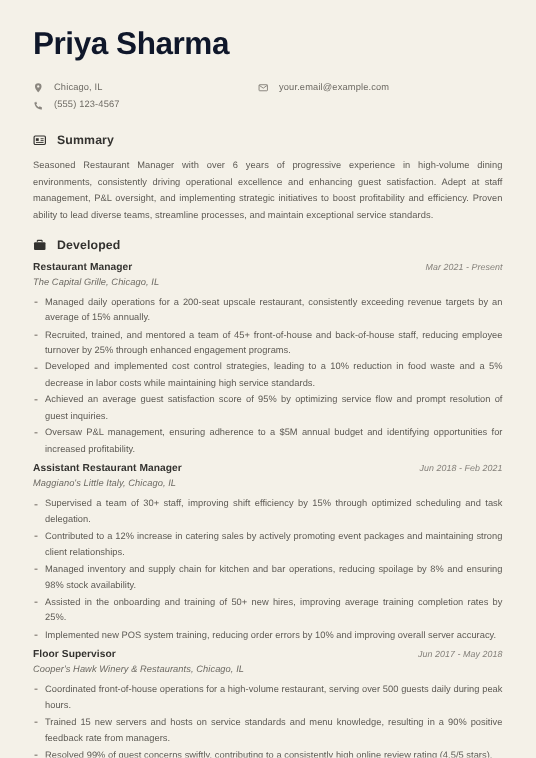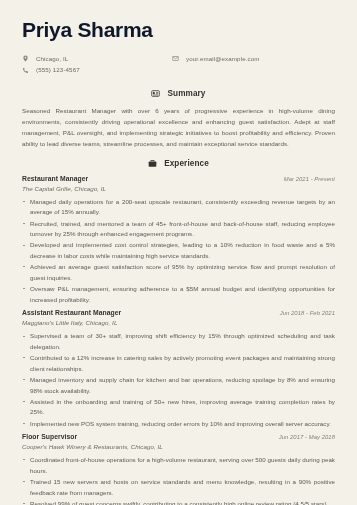--- a/index.html
+++ b/index.html
@@ -57,21 +57,20 @@
 
   
   .section { margin-bottom: 2px; }
 
   .section-head {
     display: flex;
     align-items: center;
     gap: 7px;
     margin-bottom: 7px;
     margin-top: 10px;
-    justify-content: center;
   }
   .section-head .sico {
     width: 9px; height: 9px; flex: 0 0 9px;
     display: flex; align-items: center; justify-content: center;
   }
   .section-head .sico svg { width: 9px; height: 9px; display: block; }
   .section-title {
     font-size: 8.2px;
     font-weight: 700;
     color: #33322f;
@@ -194,21 +193,21 @@
 </div>
 
 <div class="section">
   <div class="section-head">
     <span class="sico">
       <svg viewBox="0 0 16 16" fill="#33322f">
         <path d="M6 1.6h4c.9 0 1.6.7 1.6 1.6v.6h-1.5v-.5a.4.4 0 0 0-.4-.4H6.3a.4.4 0 0 0-.4.4v.5H4.4v-.6c0-.9.7-1.6 1.6-1.6z"></path>
         <rect x="1.2" y="4.3" width="13.6" height="9.4" rx="1.3"></rect>
       </svg>
     </span>
-    <span class="section-title">Experience</span>
+    <span class="section-title">Developed</span>
   </div>
 
   <div class="job">
     <div class="job-top">
       <span class="job-title">Restaurant Manager</span>
       <span class="job-dates">Mar 2021 - Present</span>
     </div>
     <div class="job-org">The Capital Grille, Chicago, IL</div>
     <ul class="bullets">
       <li>Managed daily operations for a 200-seat upscale restaurant, consistently exceeding revenue targets by an average of 15% annually.</li>

